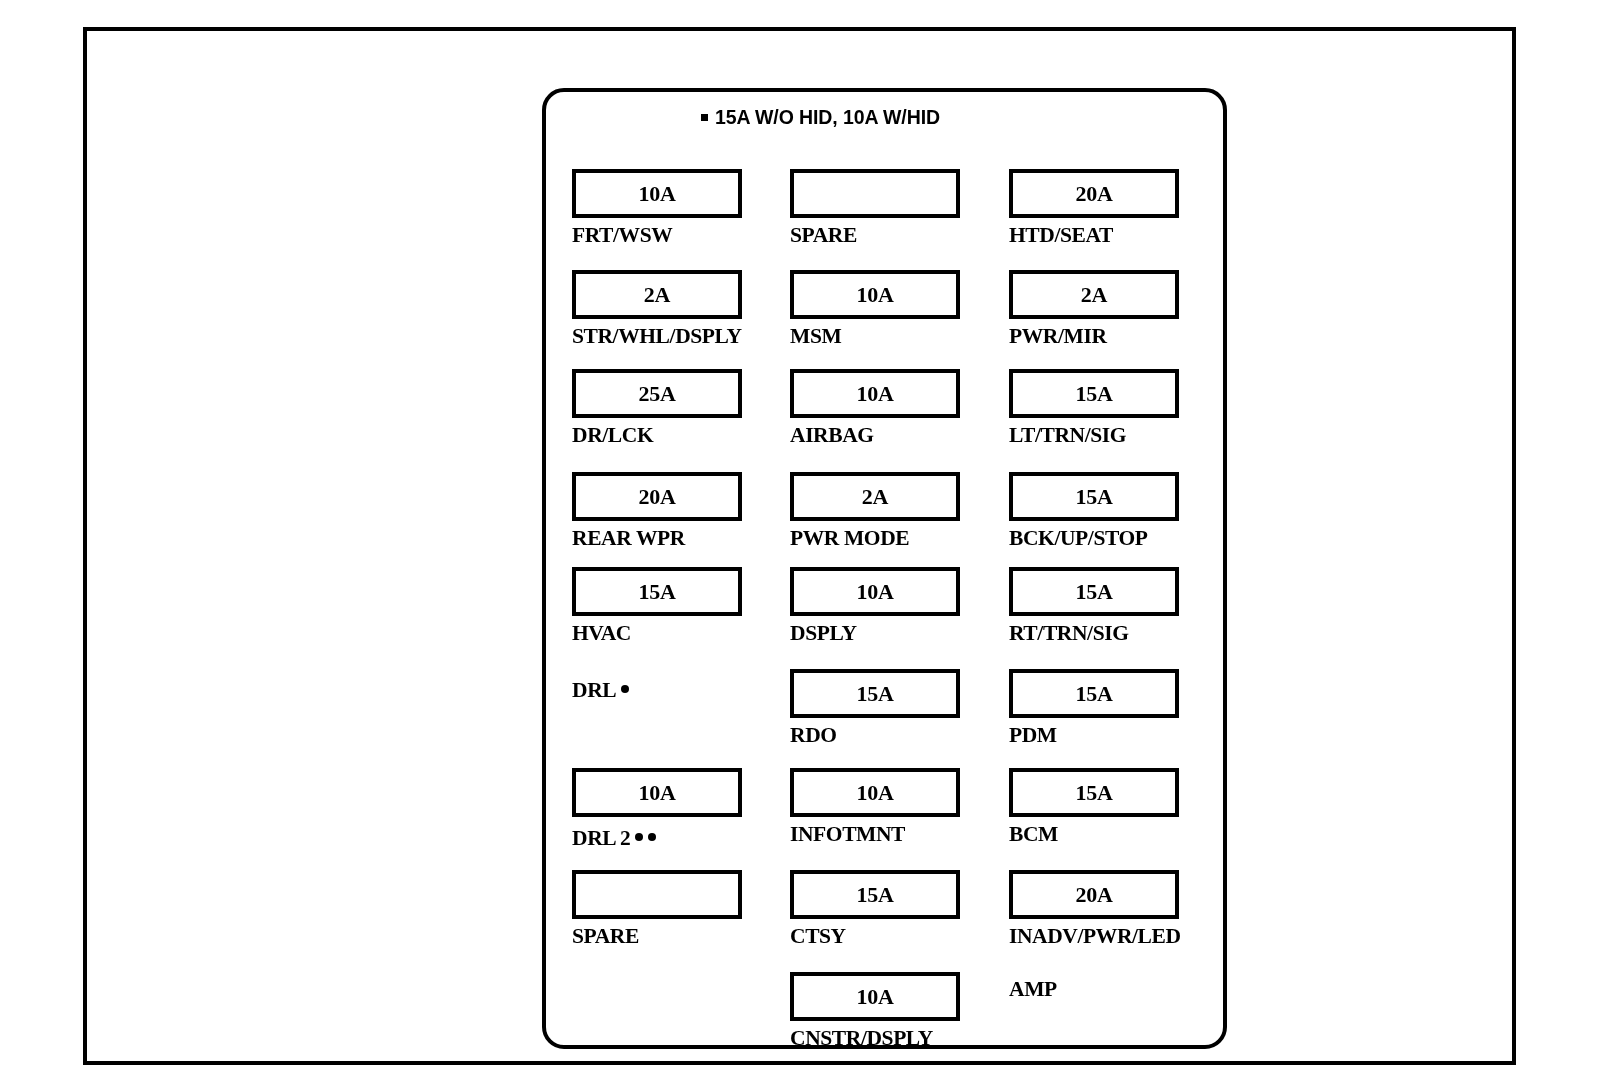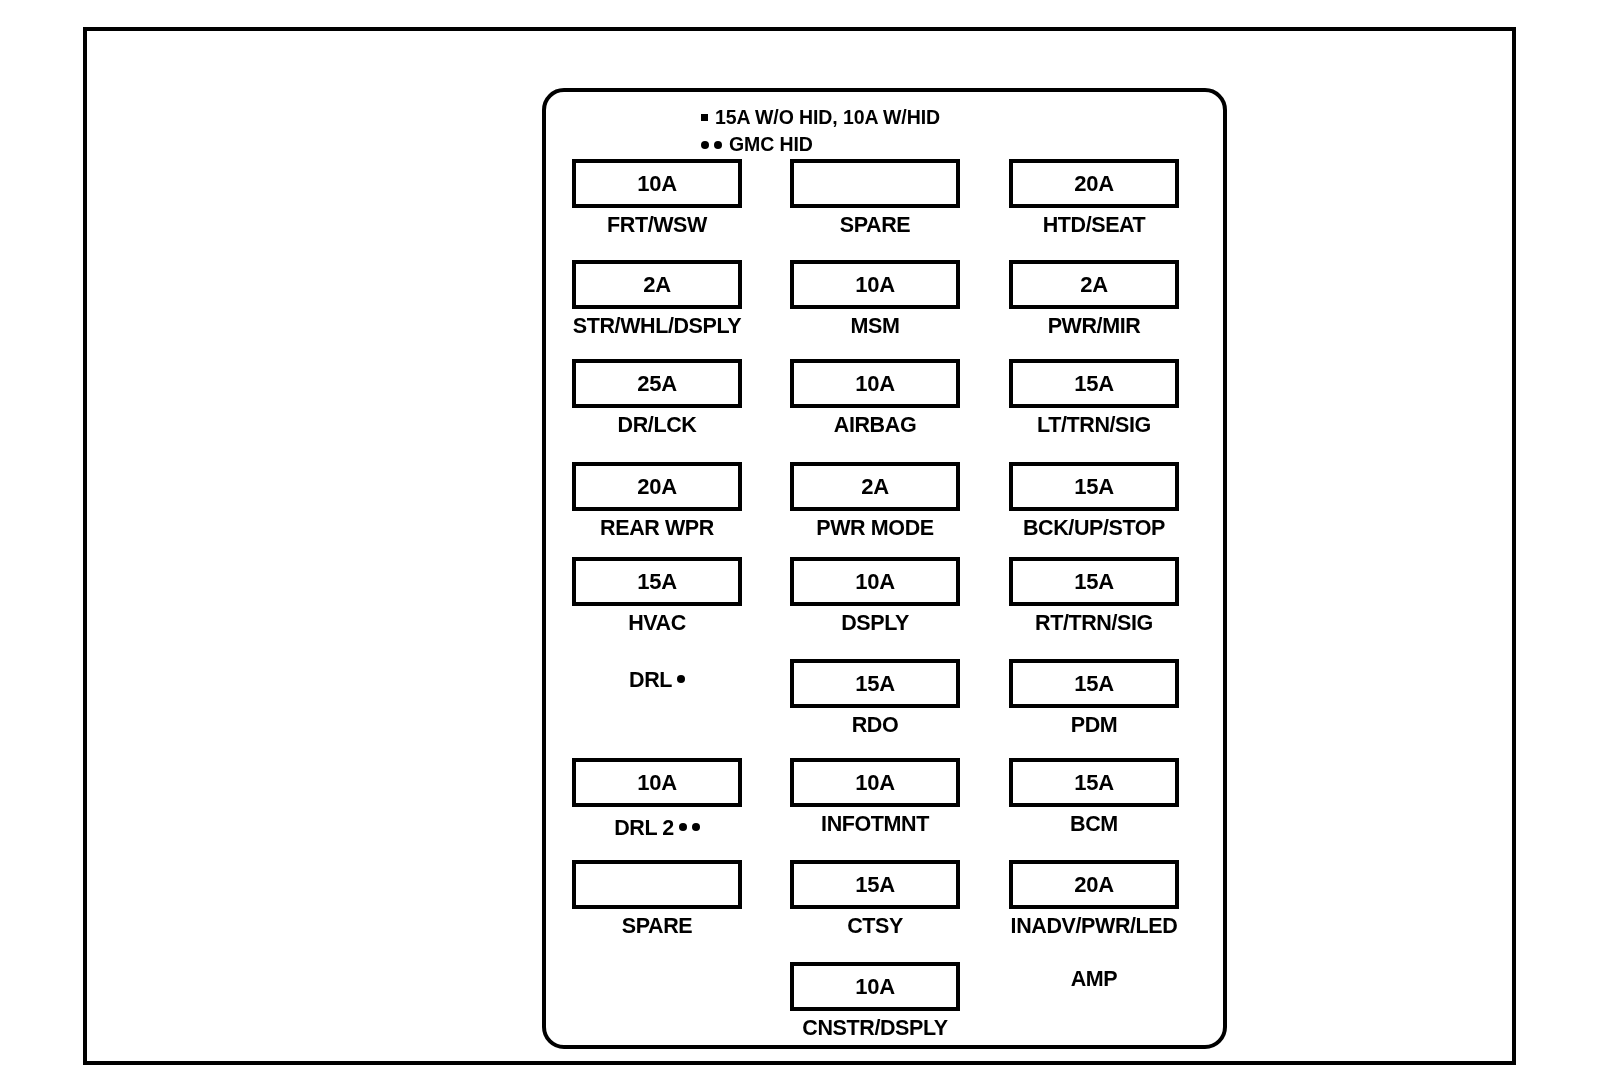--- a/index.html
+++ b/index.html
@@ -86,23 +86,24 @@
     display: inline-block;
   }
   .bullet-round + .bullet-round {
     margin-left: 5px;
   }
 
   
   #fuse-grid {
     position: absolute;
     left: 0;
-    top: 2px;
+    top: 12px;
     width: 100%;
     height: 100%;
+    font-family: Liberation Serif, serif;
   }
   .fuse-cell {
     position: absolute;
     width: 170px;
   }
   .fuse-box {
     width: 170px;
     height: 49px;
     border: 4px solid #000000;
     box-sizing: border-box;
@@ -112,21 +113,20 @@
     justify-content: center;
   }
   .fuse-amp {
     font-size: 22px;
     font-weight: bold;
     letter-spacing: -0.3px;
     line-height: 1;
   }
   .fuse-label {
     margin-top: 6px;
-    text-align: center;
     font-size: 21.5px;
     font-weight: bold;
     letter-spacing: -0.4px;
     line-height: 1.05;
     white-space: nowrap;
   }
   .fuse-label .mk {
     display: inline-block;
     vertical-align: 0.18em;
     margin-left: 5px;
@@ -161,27 +161,20 @@
 
     <div id="fuse-panel">
 
       <div id="legend">
           <div class="legend-line">
             <span class="bullets">
               <span class="bullet-square"></span>
             </span>
             <span>15A W/O HID, 10A W/HID</span>
           </div>
-          <div class="legend-line">
-            <span class="bullets">
-              <span class="bullet-round"></span>
-              <span class="bullet-round"></span>
-            </span>
-            <span>GMC HID</span>
-          </div>
         </div>
 
       <div id="fuse-grid">
           <div class="fuse-cell col-0 row-0">
             <div class="fuse-box">
               <span class="fuse-amp">10A</span>
             </div>
             <div class="fuse-label"><span>FRT/WSW</span></div>
           </div>
           <div class="fuse-cell col-1 row-0">

